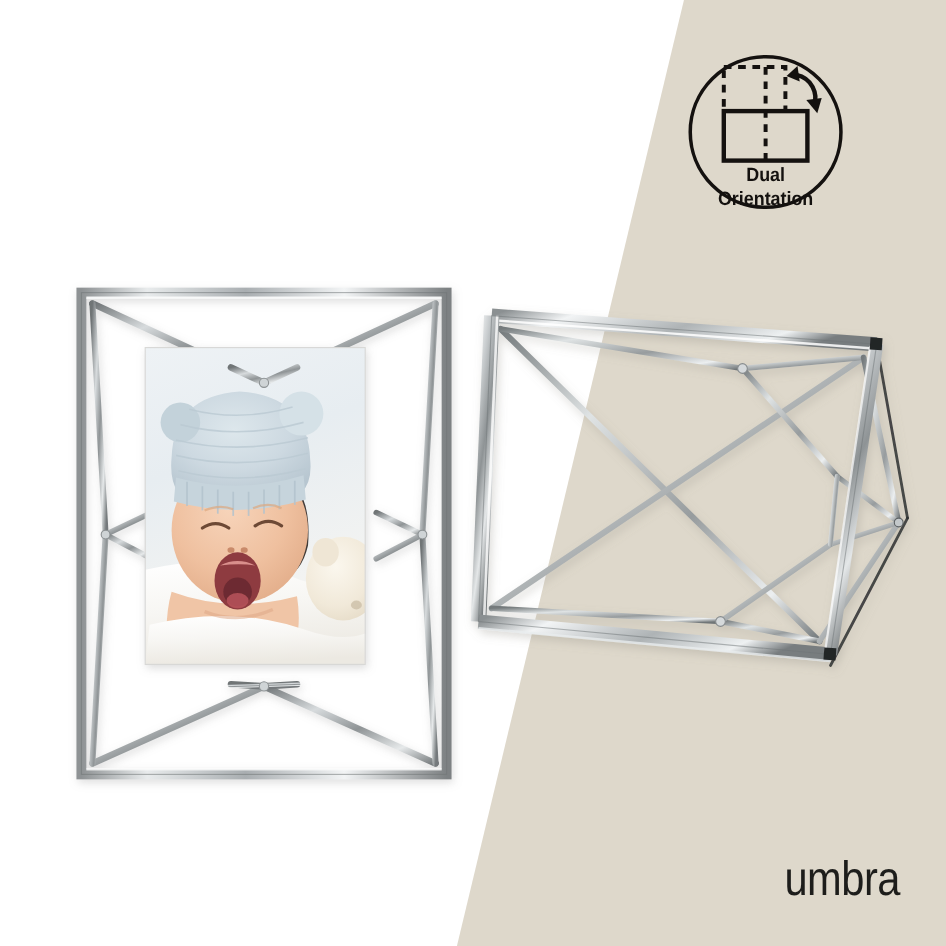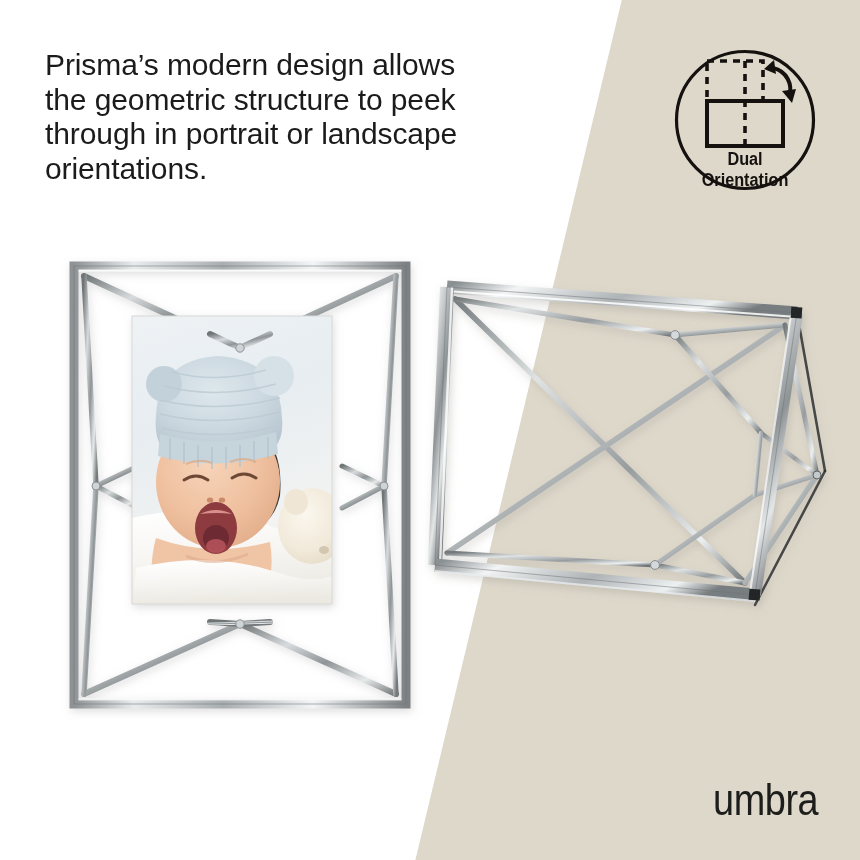--- a/index.html
+++ b/index.html
@@ -27,21 +27,21 @@
     width:470px;
     font-size:30px;
     line-height:34.5px;
     color:#1b1b1b;
     letter-spacing:-0.1px;
     font-weight:400;
     white-space:pre-line;
   }
 
   
-  .badge { position:absolute; left:675px; top:41px; width:140px; height:160px; }
+  .badge { position:absolute; left:626px; top:41px; width:140px; height:160px; }
   .badge svg { display:block; width:140px; height:160px; overflow:visible; }
 
   
   .frame-portrait { position:absolute; left:60px; top:250px; width:360px; height:470px; }
   .frame-landscape { position:absolute; left:425px; top:265px; width:415px; height:375px; }
   .frame-portrait svg, .frame-landscape svg { display:block; width:100%; height:100%; overflow:visible; }
 
   
   .logo {
     position:absolute;
@@ -56,24 +56,20 @@
   }
 </style>
 </head>
 <body>
 
 <div id="stage">
 
   <div class="bg-white"></div>
   <div class="bg-beige"></div>
 
-  <div class="headline">Prisma’s modern design allows
-the geometric structure to peek
-through in portrait or landscape
-orientations.</div>
 
   <div class="badge">
     <svg viewBox="0 0 140 160">
       <circle cx="70" cy="79" r="68.5" fill="none" stroke="#14110f" stroke-width="3.2"></circle>
       <g>
 
         <rect x="32" y="20" width="56" height="40" fill="none" stroke="#14110f" stroke-width="3.6" stroke-dasharray="7 6"></rect>
 
         <rect x="32" y="60" width="76" height="45" fill="none" stroke="#14110f" stroke-width="4"></rect>
 

